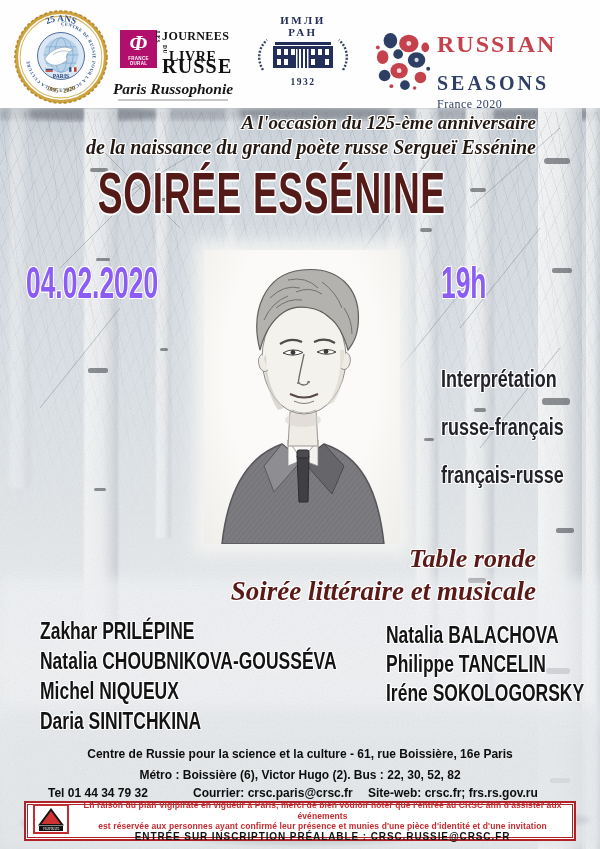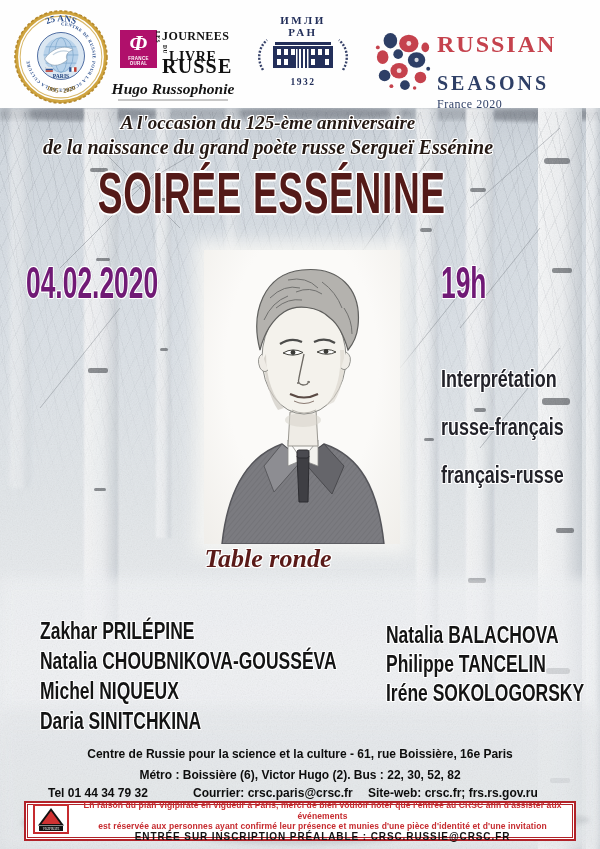--- a/index.html
+++ b/index.html
@@ -50,30 +50,30 @@
   .rs-w1{font-size:24px;font-weight:bold;letter-spacing:2px;color:#c5424d;line-height:26px;}
   .rs-w2{font-size:20px;font-weight:bold;letter-spacing:3px;color:#2e3f66;line-height:22px;margin-top:15px;}
   .rs-w3{font-size:12px;color:#2e3f66;letter-spacing:.5px;margin-top:3px;}
 
   
   .ow{text-shadow:-1px -1px 0 #fff,1px -1px 0 #fff,-1px 1px 0 #fff,1px 1px 0 #fff,
                   0 -1px 0 #fff,0 1px 0 #fff,-1px 0 0 #fff,1px 0 0 #fff;}
   .ow2{text-shadow:-2px 0 1px #fff,2px 0 1px #fff,0 -2px 1px #fff,0 2px 1px #fff,
                    -1px -1px 0 #fff,1px -1px 0 #fff,-1px 1px 0 #fff,1px 1px 0 #fff;}
 
-  .centerline{position:absolute;left:0;width:536px;text-align:center;white-space:nowrap;}
+  .centerline{position:absolute;left:0;width:536px;text-align:right;white-space:nowrap;}
   .intro{font-family:"Liberation Serif",serif;font-style:italic;font-weight:bold;color:#241813;}
   .intro1{top:112px;font-size:19px;}
   .intro2{top:136px;font-size:20px;}
 
   .title-row{top:163px;}
   .title{display:inline-block;transform:scaleX(.64);transform-origin:center top;
          font-size:58px;font-weight:bold;letter-spacing:1px;color:#541a18;line-height:60px;}
 
-  .datetime{position:absolute;color:#701a75;font-weight:bold;white-space:nowrap;}
+  .datetime{position:absolute;color:#8b5cf6;font-weight:bold;white-space:nowrap;}
   .dt-inner{display:inline-block;transform:scaleX(.6);transform-origin:left top;
             font-size:44px;line-height:46px;}
   .date{left:26px;top:260px;}
   .time{left:441px;top:260px;}
 
   .interp{position:absolute;left:441px;top:346px;color:#23232a;font-weight:bold;white-space:nowrap;}
   .interp div{height:28px;margin-top:20px;}
   .interp span{display:inline-block;transform:scaleX(.78);transform-origin:left top;
                font-size:23px;line-height:26px;}
 
@@ -268,21 +268,21 @@
       <div class="fo-name">FRANCE OURAL</div>
     </div>
 
     <div class="jlr">
       <span class="vert jlr-les">LES</span>
       <span class="jlr-journees">JOURNEES</span>
       <span class="vert jlr-du">DU</span>
       <span class="jlr-livre">LIVRE</span>
       <span class="jlr-russe">RUSSE</span>
     </div>
-    <div class="prix">Hugo Russophonie</div>
+    <div class="prix">Paris Russophonie</div>
     <div class="prix-sub"></div>
 
     <div class="imli">
       <div class="imli-t">ИМЛИ</div>
       <div class="imli-t">РАН</div>
       <svg width="104" height="34" viewBox="0 0 104 34">
         <g stroke="#232f5a" stroke-width="2.4" fill="none" stroke-dasharray="2 1.6" opacity=".9">
           <path d="M12,32 C6,22 7,10 16,2"></path>
           <path d="M92,32 C98,22 97,10 88,2"></path>
         </g>
@@ -412,20 +412,21 @@
     </svg>
   </div>
 
   <div class="interp">
     <div><span class="ow">Interprétation</span></div>
     <div><span class="ow">russe-français</span></div>
     <div><span class="ow">français-russe</span></div>
   </div>
 
   <div class="centerline event event1 ow">Table ronde</div>
+  <div class="centerline event event2 ow">Soirée littéraire et musicale</div>
 
   <div class="speakers spk-left">
     <div><span class="ow">Zakhar PRILÉPINE</span></div>
     <div><span class="ow">Natalia CHOUBNIKOVA-GOUSSÉVA</span></div>
     <div><span class="ow">Michel NIQUEUX</span></div>
     <div><span class="ow">Daria SINITCHKINA</span></div>
   </div>
   <div class="speakers spk-right">
     <div><span class="ow">Natalia BALACHOVA</span></div>
     <div><span class="ow">Philippe TANCELIN</span></div>

